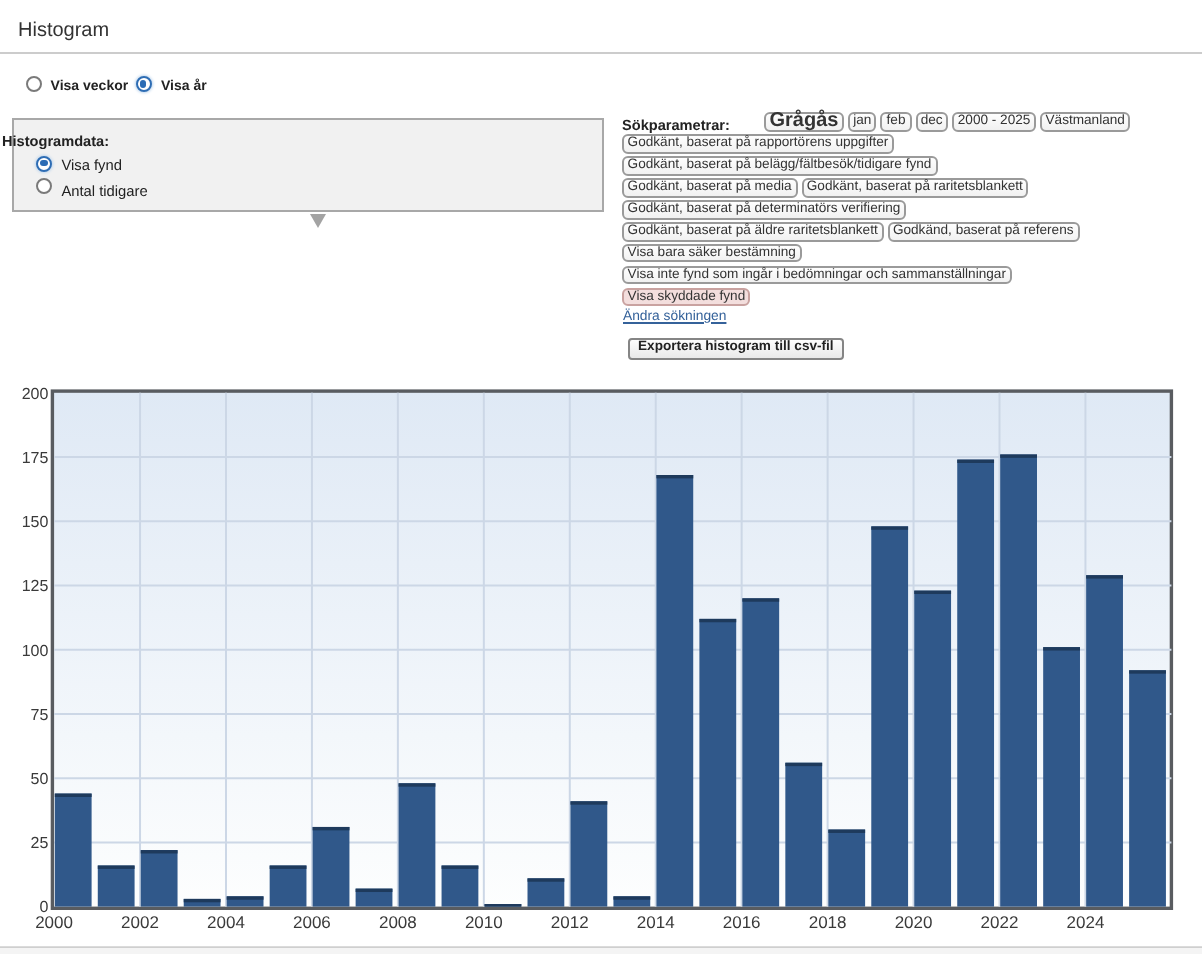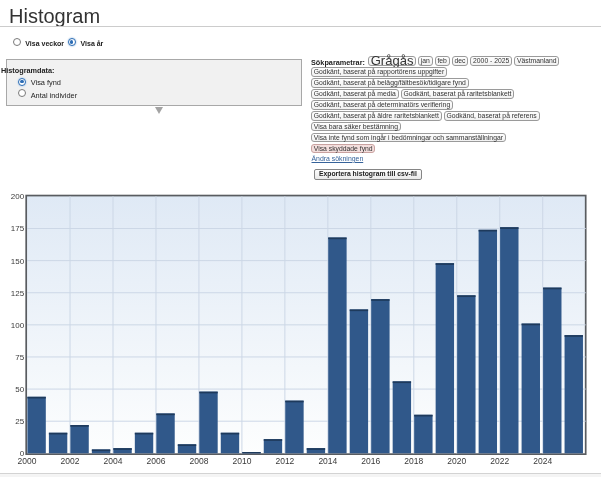--- a/index.html
+++ b/index.html
@@ -1,51 +1,51 @@
 <!DOCTYPE html>
 <html><head><meta charset="utf-8">
 <style>
 * { margin:0; padding:0; box-sizing:border-box; }
 html,body { width:601px; height:477px; background:#fff; font-family:"Liberation Sans", sans-serif; position:relative; overflow:hidden; }
-h1 { position:absolute; left:9px; top:8.8px; font-size:20px; line-height:14px; font-weight:400; color:#333; letter-spacing:0; }
+h1 { position:absolute; left:9px; top:8.8px; font-size:10px; line-height:14px; font-weight:400; color:#333; letter-spacing:0; }
 #hr1 { position:absolute; left:0; top:26px; width:601px; border-top:1px solid #ccc; }
 .radio { position:absolute; width:8px; height:8px; border:1px solid #7a7a7a; border-radius:50%; background:#fff; }
 .radio.sel { border:1.3px solid #2e6db4; box-shadow:0 0 1.5px 0.5px #bcd4ec; }
 .radio.sel::after { content:""; position:absolute; left:1px; top:1px; width:3.4px; height:3.4px; background:#2b6cb5; border-radius:50%; }
 .rlab { position:absolute; font-size:7px; font-weight:700; color:#222; line-height:8px; }
 #box { position:absolute; left:6px; top:58.5px; width:296px; height:47.5px; background:#f1f1f1; border:1px solid #a8a8a8; }
 #tri { position:absolute; left:154.5px; top:106.5px; width:0; height:0; border-left:4.5px solid transparent; border-right:4.5px solid transparent; border-top:7px solid #a3a3a3; }
 #boxlab { position:absolute; left:1px; top:66.5px; font-size:7.3px; font-weight:700; color:#222; line-height:8px; }
 .blab { position:absolute; font-size:7.4px; font-weight:400; color:#222; line-height:8px; }
 #panel { position:absolute; left:311px; top:0; width:290px; }
 .prow { position:absolute; left:0; white-space:nowrap; }
 .tag { display:inline-block; font-size:6.8px; line-height:7.5px; color:#333; padding:0 1.8px; border:1px solid #9a9a9a; border-radius:3px; background:linear-gradient(#fefefe,#f1f1f1); margin-right:2px; vertical-align:top; }
-.tag.taxon { font-weight:400; font-size:13px; line-height:8.5px; margin-top:-0.6px; margin-right:1.8px; }
+.tag.taxon { font-weight:700; font-size:10px; line-height:8.5px; margin-top:-0.6px; margin-right:1.8px; }
 .tag.pink { background:#f3dedd; border-color:#c9a2a0; }
-.plabel { display:inline-block; font-size:7.3px; font-weight:700; color:#222; vertical-align:top; padding-top:1.6px; margin-right:3px; }
+.plabel { display:inline-block; font-size:7.3px; font-weight:700; color:#222; vertical-align:top; padding-top:1.6px; margin-right:17px; }
 #link { position:absolute; left:0.5px; top:154.8px; font-size:6.9px; line-height:7.5px; color:#35629a; text-decoration:underline; }
 #btn { position:absolute; left:2.5px; top:169px; font-size:6.8px; line-height:6.6px; font-weight:700; color:#222; padding:1.2px 4.5px 1.4px 4.5px; border:1px solid #858585; border-radius:2px; background:linear-gradient(#fdfdfd,#e9e9e9); }
 #chart { position:absolute; left:0; top:186px; }
 text { font-family:"Liberation Sans", sans-serif; font-size:8px; fill:#3a3a3a; }
 text.xl { font-size:8.5px; }
 </style></head>
 <body>
 <h1>Histogram</h1>
 <div id="hr1"></div>
 <div class="radio" style="left:13.4px;top:38.2px;"></div>
 <div class="rlab" style="left:25.3px;top:39.5px;">Visa veckor</div>
 <div class="radio sel" style="left:67.5px;top:38.2px;"></div>
 <div class="rlab" style="left:80.5px;top:39.5px;">Visa år</div>
 <div id="box"></div>
 <div id="tri"></div>
 <div id="boxlab">Histogramdata:</div>
 <div class="radio sel" style="left:18.4px;top:77.5px;"></div>
 <div class="blab" style="left:30.7px;top:79px;">Visa fynd</div>
 <div class="radio" style="left:18.4px;top:89.3px;"></div>
-<div class="blab" style="left:30.7px;top:92px;">Antal individer</div>
+<div class="blab" style="left:30.7px;top:92px;">Antal tidigare</div>
 <div id="panel">
   <div class="prow" style="top:56.4px;"><span class="plabel">Sökparametrar:</span><span class="tag taxon">Grågås</span><span class="tag">jan</span><span class="tag">feb</span><span class="tag">dec</span><span class="tag">2000 - 2025</span><span class="tag">Västmanland</span></div>
   <div class="prow" style="top:67.3px;"><span class="tag">Godkänt, baserat på rapportörens uppgifter</span></div>
   <div class="prow" style="top:78.2px;"><span class="tag">Godkänt, baserat på belägg/fältbesök/tidigare fynd</span></div>
   <div class="prow" style="top:89.1px;"><span class="tag">Godkänt, baserat på media</span><span class="tag">Godkänt, baserat på raritetsblankett</span></div>
   <div class="prow" style="top:100.0px;"><span class="tag">Godkänt, baserat på determinatörs verifiering</span></div>
   <div class="prow" style="top:111.0px;"><span class="tag">Godkänt, baserat på äldre raritetsblankett</span><span class="tag">Godkänd, baserat på referens</span></div>
   <div class="prow" style="top:121.9px;"><span class="tag">Visa bara säker bestämning</span></div>
   <div class="prow" style="top:132.8px;"><span class="tag">Visa inte fynd som ingår i bedömningar och sammanställningar</span></div>
   <div class="prow" style="top:143.7px;"><span class="tag pink">Visa skyddade fynd</span></div>

